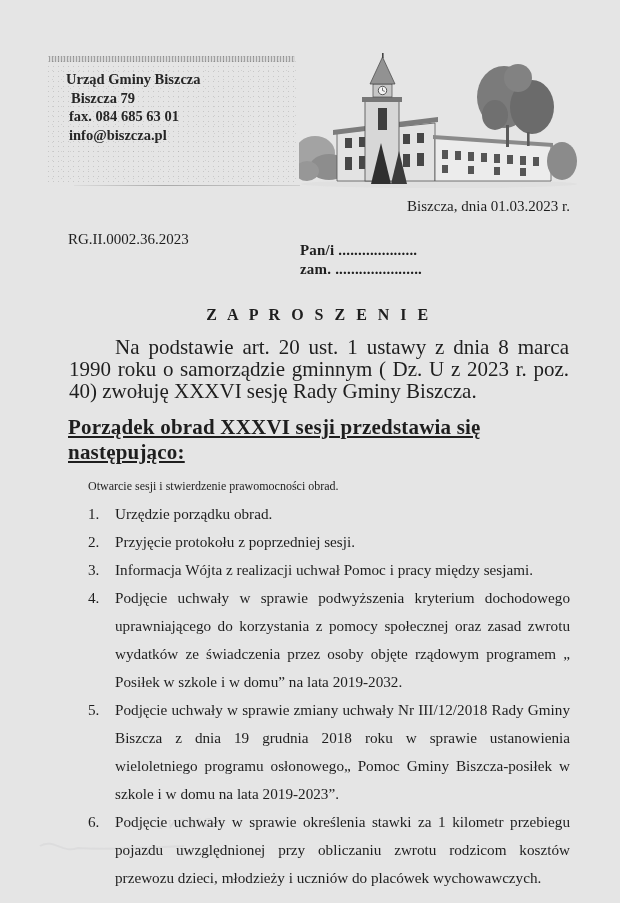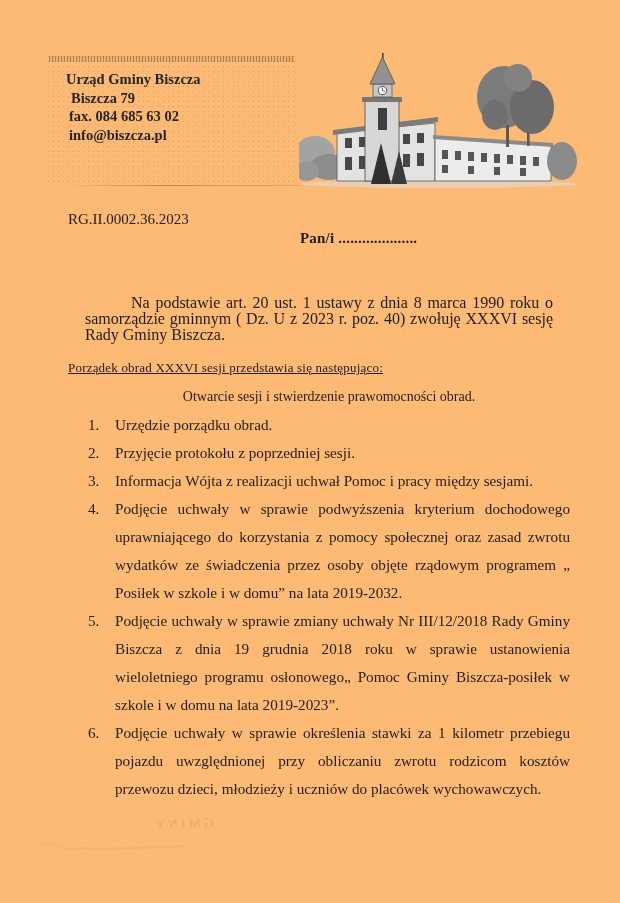--- a/index.html
+++ b/index.html
@@ -1,17 +1,17 @@
 <!DOCTYPE html>
 <html><head>
 <meta charset="utf-8">
 <style>
   html,body{margin:0;padding:0;background:#ffffff;}
   .page{
-    position:relative;width:620px;height:903px;overflow:hidden;background:#fdba74;
+    position:relative;width:620px;height:903px;overflow:hidden;background:#e5e5e5;
     font-family:"Liberation Serif","DejaVu Serif",serif;color:#1e1e1e;
   }
   
   .stamp{
     position:absolute;left:46px;top:54px;width:252px;height:128px;
     padding:16px 0 0 20px;box-sizing:border-box;
     font-weight:bold;font-size:14.5px;line-height:18.5px;color:#262626;
     background-image:
       radial-gradient(rgba(0,0,0,0.13) 0.6px, transparent 1px),
       radial-gradient(rgba(0,0,0,0.09) 0.6px, transparent 1px);
@@ -31,47 +31,47 @@
   .sep{
     position:absolute;left:74px;top:185px;width:226px;height:1px;
     background:linear-gradient(90deg, rgba(0,0,0,0.04), rgba(0,0,0,0.26) 40%, rgba(0,0,0,0.10));
   }
   
   .content{position:absolute;left:0;top:0;width:620px;box-sizing:border-box;
     padding:196px 50px 0 68px;}
   .date{text-align:right;font-size:15px;line-height:20px;}
   .ref-row{position:relative;height:72px;margin-top:10px;}
   .ref{position:absolute;left:0;top:5px;font-size:15px;}
-  .addressee{position:absolute;left:232px;top:23px;font-weight:bold;
+  .addressee{position:absolute;left:232px;top:15px;font-weight:bold;
     font-size:15px;line-height:19px;letter-spacing:.2px;}
   .title{text-align:center;font-weight:bold;font-size:16px;letter-spacing:3.5px;
     margin:8px 0 12px 0;}
-  .para{font-size:16px;line-height:16px;text-align:justify;text-indent:46px;margin:17px;}
-  .agenda-heading{margin-top:13px;font-weight:normal;font-size:13px;
+  .para{font-size:21px;line-height:22px;text-align:justify;text-indent:46px;margin:1px;}
+  .agenda-heading{margin-top:13px;font-weight:bold;font-size:21px;
     text-decoration:underline;letter-spacing:.2px;}
-  .agenda-intro{margin:7px 0 0 20px;font-size:14px;line-height:28px;text-align:center;}
+  .agenda-intro{margin:7px 0 0 20px;font-size:12px;line-height:28px;}
   .agenda-list{margin:0 0 0 20px;}
   .agenda-item{display:flex;font-size:15.2px;line-height:28px;}
   .agenda-item .num{flex:0 0 27px;}
   .agenda-item .txt{flex:1;text-align:justify;}
   
   .bleed{position:absolute;left:34px;top:818px;width:180px;pointer-events:none;}
   .bleed-text{display:block;transform:scaleX(-1) rotate(2deg);
     font-weight:bold;font-size:13px;letter-spacing:3px;color:rgba(70,70,80,0.10);}
   .bleed-squiggle{margin-top:2px;opacity:.5;}
 </style>
 </head>
 <body>
 
 <div class="page">
 
   <div class="stamp">
     <span class="line">Urząd Gminy Biszcza</span>
     <span class="line">Biszcza 79</span>
-    <span class="line">fax. 084 685 63 02</span>
+    <span class="line">fax. 084 685 63 01</span>
     <span class="line">info@biszcza.pl</span>
   </div>
 
   <svg class="building" viewBox="0 0 278 138" xmlns="http://www.w3.org/2000/svg">
     <ellipse cx="140" cy="131" rx="138" ry="4" fill="#dcdcdc" opacity="0.6"></ellipse>
 
     <ellipse cx="16" cy="100" rx="20" ry="17" fill="#a3a3a3"></ellipse>
     <ellipse cx="30" cy="114" rx="19" ry="13" fill="#8d8d8d"></ellipse>
     <ellipse cx="8" cy="118" rx="12" ry="10" fill="#979797"></ellipse>
 
@@ -125,28 +125,31 @@
     <ellipse cx="219" cy="25" rx="14" ry="14" fill="#828282"></ellipse>
     <ellipse cx="196" cy="62" rx="13" ry="15" fill="#707070"></ellipse>
     <rect x="207" y="72" width="3" height="22" fill="#5a5a5a"></rect>
     <rect x="228" y="79" width="2.6" height="14" fill="#5a5a5a"></rect>
     <ellipse cx="263" cy="108" rx="15" ry="19" fill="#8b8b8b"></ellipse>
   </svg>
 
   <div class="sep"></div>
 
   <div class="content">
+    <div class="date">Biszcza, dnia 01.03.2023 r.</div>
 
     <div class="ref-row">
       <span class="ref">RG.II.0002.36.2023</span>
       <div class="addressee">
         <div>Pan/i ....................</div>
+        <div>zam. ......................</div>
       </div>
     </div>
 
+    <div class="title">Z A P R O S Z E N I E</div>
 
     <p class="para">Na podstawie art. 20 ust. 1 ustawy z dnia 8 marca 1990 roku o samorządzie gminnym ( Dz. U z 2023 r. poz. 40) zwołuję XXXVI sesję Rady Gminy Biszcza.</p>
 
     <div class="agenda-heading">Porządek obrad XXXVI sesji przedstawia się następująco: </div>
     <div class="agenda-intro">Otwarcie sesji i stwierdzenie prawomocności obrad.</div>
 
     <div class="agenda-list">
       <div class="agenda-item">
         <span class="num">1.</span>
         <span class="txt">Urzędzie porządku obrad.</span>

